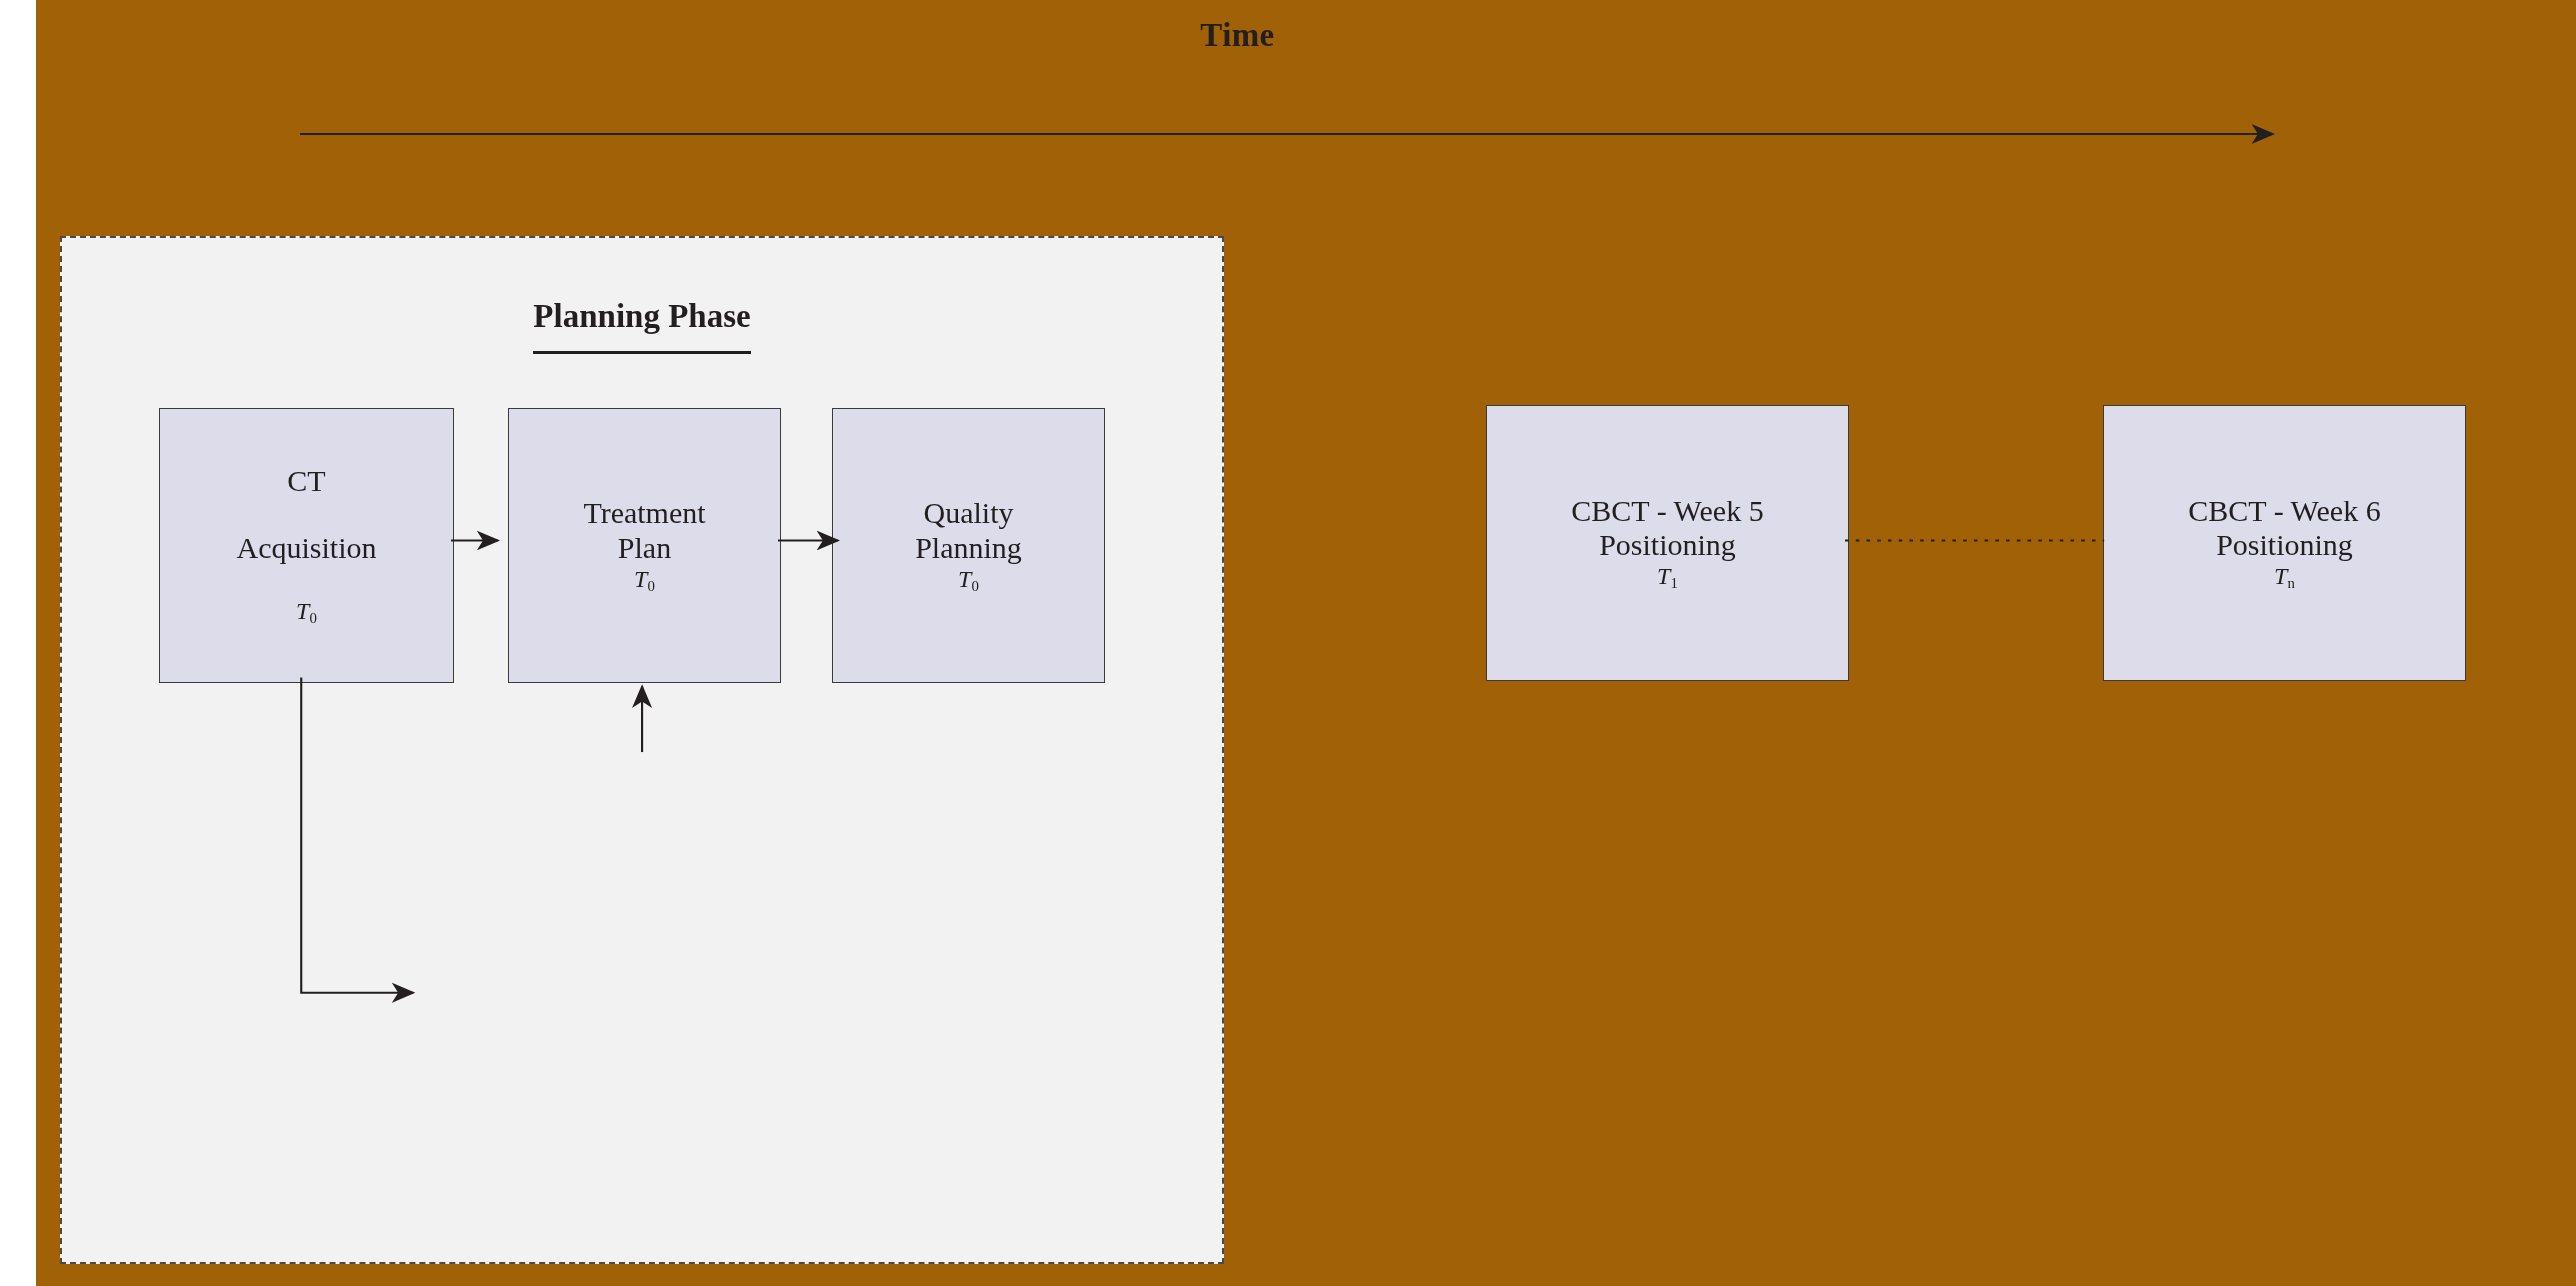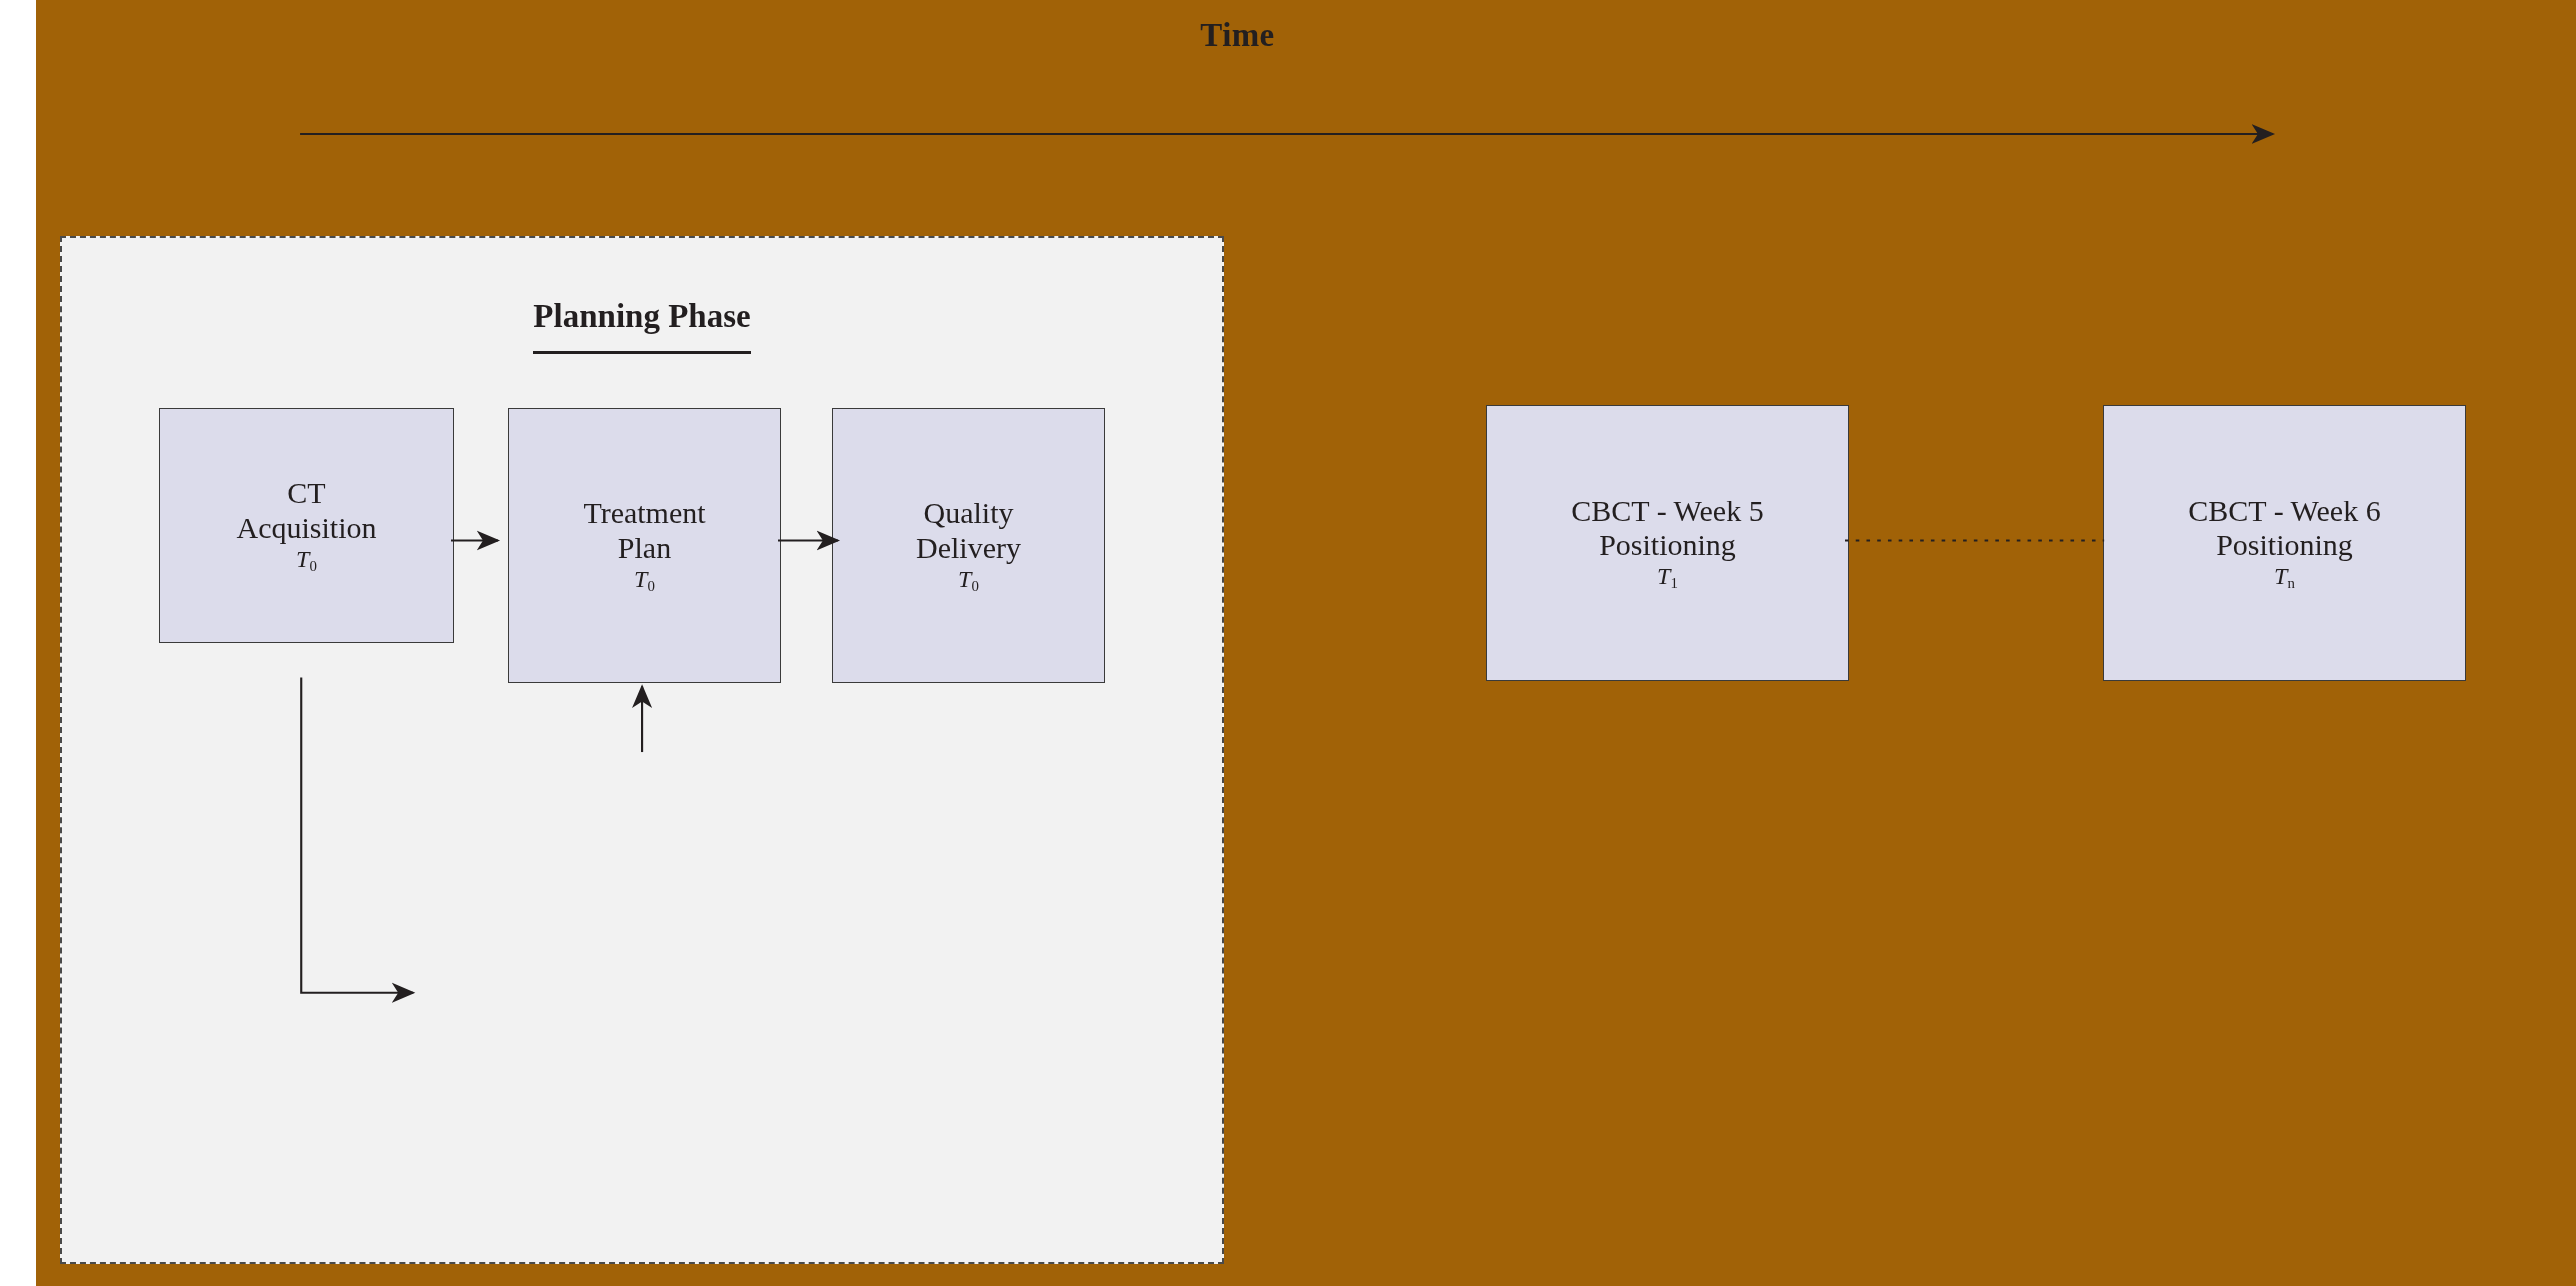--- a/index.html
+++ b/index.html
@@ -94,21 +94,21 @@
   .tsym {
     font-style: italic;
     font-size: 24px;
   }
   .tsym sub {
     font-style: normal;
     font-size: 0.62em;
     vertical-align: -0.28em;
   }
 
-  #box-ct        { left: 123px;  top: 408px;  width: 295px; height: 235px; }
+  #box-ct        { left: 123px;  top: 408px;  width: 295px; height: 275px; gap: 32px; }
   #box-plan      { left: 472px;  top: 408px;  width: 273px; height: 275px; }
   #box-qa        { left: 796px; top: 408px;  width: 273px; height: 275px; }
   #box-cbct1     { left: 1450px; top: 405px;  width: 363px; height: 276px; }
   #box-cbctn     { left: 2067px; top: 405px;  width: 363px; height: 276px; }
 
   
   #diamond {
     position: absolute;
     left: 366px;
     top: 748px;
@@ -171,21 +171,21 @@
   </div>
 
   <div class="pbox" id="box-plan">
     <span class="tline">Treatment</span>
     <span class="tline">Plan</span>
     <span class="tsym"><i>T</i><sub>0</sub></span>
   </div>
 
   <div class="pbox" id="box-qa">
     <span class="tline">Quality</span>
-    <span class="tline">Delivery</span>
+    <span class="tline">Planning</span>
     <span class="tsym"><i>T</i><sub>0</sub></span>
   </div>
 
 
   <div class="conn" id="conn-ct-plan">
     <svg width="64" height="29" viewBox="0 0 90 40">
       <defs>
         <marker id="ah-a" markerWidth="13" markerHeight="13" refX="10" refY="5" orient="auto" markerUnits="strokeWidth">
           <path d="M0,0.3 L11,5 L0,9.7 L3,5 Z" fill="#231f20"></path>
         </marker>

